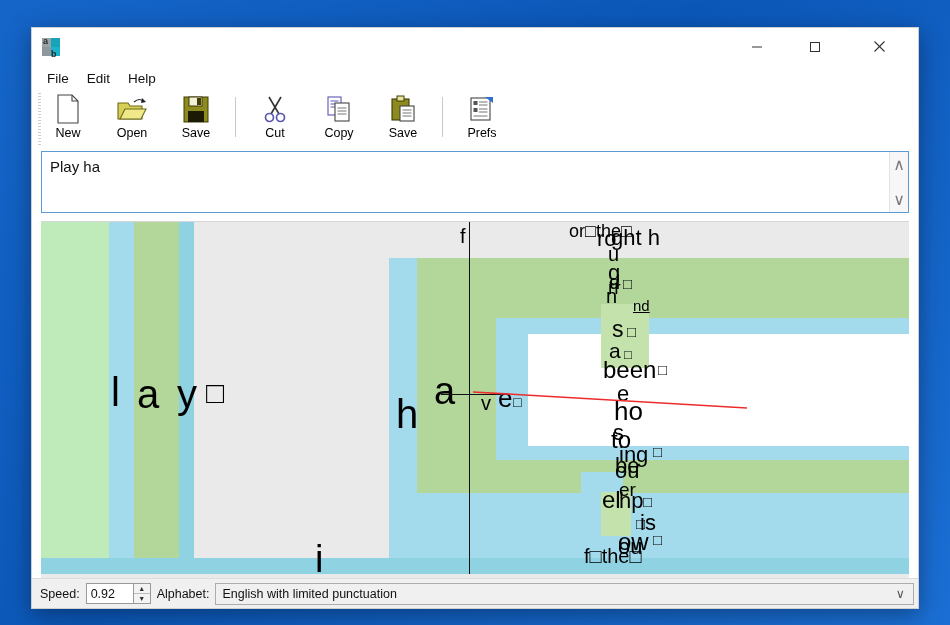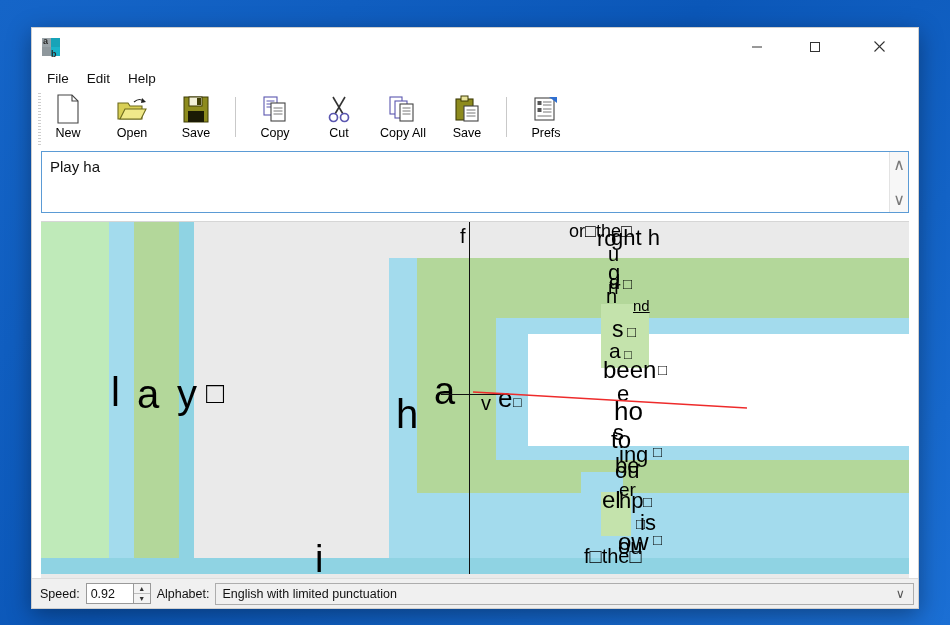--- a/index.html
+++ b/index.html
@@ -268,59 +268,46 @@
           <rect x="5" y="15" width="16" height="11" fill="#1b1a04"></rect>
         </svg>
       </div>
       <div class="tb-label">Save</div>
     </div>
 
     <div class="tb-sep"></div>
 
     <div class="tb-item">
       <div class="tb-icon">
+        <svg width="24" height="28" viewBox="0 0 24 28">
+          <line x1="6" y1="2" x2="16" y2="19" stroke="#333" stroke-width="1.6"></line>
+          <line x1="18" y1="2" x2="8" y2="19" stroke="#333" stroke-width="1.6"></line>
+          <circle cx="6.5" cy="22.5" r="4" fill="none" stroke="#5b57b0" stroke-width="1.7"></circle>
+          <circle cx="17.5" cy="22.5" r="4" fill="none" stroke="#5b57b0" stroke-width="1.7"></circle>
+        </svg>
+      </div>
+      <div class="tb-label">Cut</div>
+    </div>
+
+    <div class="tb-item">
+      <div class="tb-icon">
         <svg width="26" height="28" viewBox="0 0 26 28">
           <rect x="2" y="2" width="13" height="18" fill="#fff" stroke="#5b57b0" stroke-width="1.1"></rect>
           <line x1="4.5" y1="6" x2="12.5" y2="6" stroke="#5b57b0" stroke-width="1"></line>
           <line x1="4.5" y1="9" x2="12.5" y2="9" stroke="#5b57b0" stroke-width="1"></line>
           <line x1="4.5" y1="12" x2="12.5" y2="12" stroke="#5b57b0" stroke-width="1"></line>
           <rect x="9" y="8" width="14" height="18" fill="#fff" stroke="#444" stroke-width="1.1"></rect>
           <line x1="11.5" y1="13" x2="20.5" y2="13" stroke="#777" stroke-width="1"></line>
           <line x1="11.5" y1="16" x2="20.5" y2="16" stroke="#777" stroke-width="1"></line>
           <line x1="11.5" y1="19" x2="20.5" y2="19" stroke="#777" stroke-width="1"></line>
         </svg>
       </div>
       <div class="tb-label">Copy</div>
     </div>
 
-    <div class="tb-item">
-      <div class="tb-icon">
-        <svg width="24" height="28" viewBox="0 0 24 28">
-          <line x1="6" y1="2" x2="16" y2="19" stroke="#333" stroke-width="1.6"></line>
-          <line x1="18" y1="2" x2="8" y2="19" stroke="#333" stroke-width="1.6"></line>
-          <circle cx="6.5" cy="22.5" r="4" fill="none" stroke="#5b57b0" stroke-width="1.7"></circle>
-          <circle cx="17.5" cy="22.5" r="4" fill="none" stroke="#5b57b0" stroke-width="1.7"></circle>
-        </svg>
-      </div>
-      <div class="tb-label">Cut</div>
-    </div>
-
-    <div class="tb-item">
-      <div class="tb-icon">
-        <svg width="28" height="28" viewBox="0 0 28 28">
-          <rect x="1" y="2" width="12" height="17" fill="#fff" stroke="#5b57b0" stroke-width="1.1"></rect>
-          <rect x="6" y="6" width="12" height="17" fill="#fff" stroke="#5b57b0" stroke-width="1.1"></rect>
-          <rect x="11" y="9" width="13" height="17" fill="#fff" stroke="#444" stroke-width="1.1"></rect>
-          <line x1="13.5" y1="13" x2="21.5" y2="13" stroke="#777" stroke-width="1"></line>
-          <line x1="13.5" y1="16" x2="21.5" y2="16" stroke="#777" stroke-width="1"></line>
-          <line x1="13.5" y1="19" x2="21.5" y2="19" stroke="#777" stroke-width="1"></line>
-        </svg>
-      </div>
-      <div class="tb-label">Copy All</div>
-    </div>
 
     <div class="tb-item">
       <div class="tb-icon">
         <svg width="26" height="28" viewBox="0 0 26 28">
           <rect x="2" y="4" width="17" height="21" fill="#8d8b1e" stroke="#3f3d06" stroke-width="1.1"></rect>
           <rect x="7" y="1" width="7" height="5" fill="#e8e39a" stroke="#3f3d06" stroke-width="1"></rect>
           <rect x="10" y="11" width="14" height="15" fill="#fff" stroke="#444" stroke-width="1.1"></rect>
           <line x1="12.5" y1="15" x2="21.5" y2="15" stroke="#777" stroke-width="1"></line>
           <line x1="12.5" y1="18" x2="21.5" y2="18" stroke="#777" stroke-width="1"></line>
           <line x1="12.5" y1="21" x2="21.5" y2="21" stroke="#777" stroke-width="1"></line>

